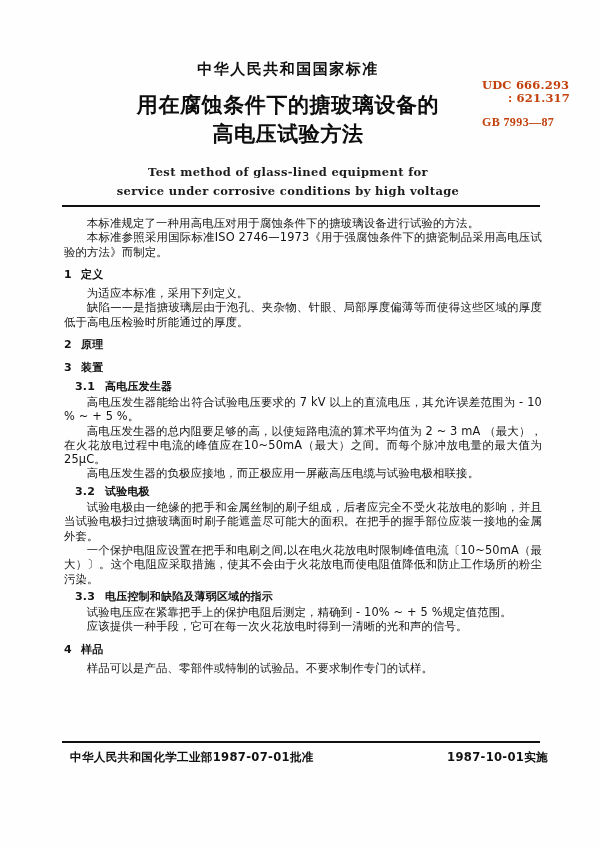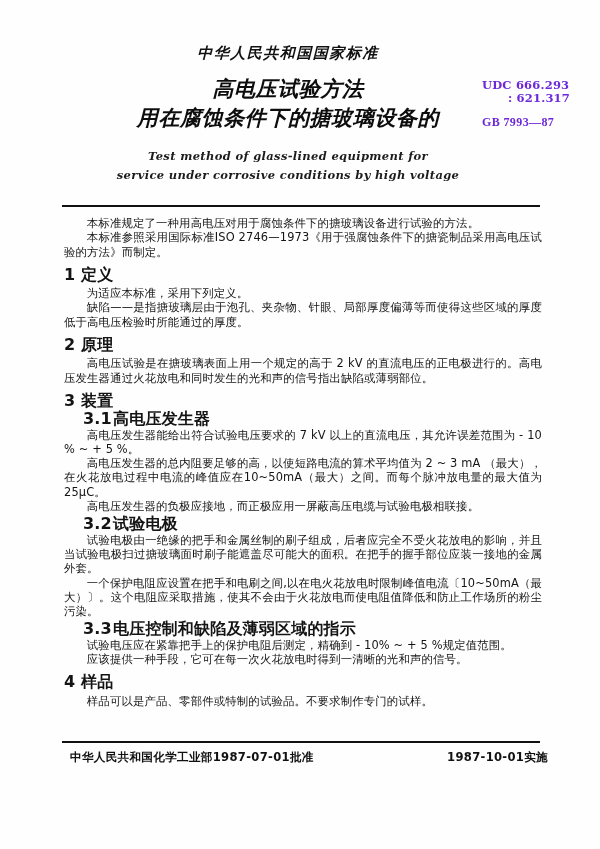--- a/index.html
+++ b/index.html
@@ -22,23 +22,22 @@
     left: 0; top: 0;
     width: 600px;
     height: 849px;
     background: #fefefe;
   }
 
   
   .masthead {
     position: absolute;
     left: 62px;
-    top: 44px;
-    width: 478px;
-    font-style: italic;
+    top: 60px;
+    width: 478px;
   }
   .nat-header {
     text-align: center;
     font-size: 15px;
     font-weight: bold;
     letter-spacing: 1.5px;
     color: #111;
     width: 380px;
     margin: 0 auto 0 36px;
   }
@@ -67,21 +66,21 @@
   }
 
   
   .codes {
     position: absolute;
     right: 30px;
     top: 78px;
     text-align: left;
     font-family: "DejaVu Serif", "Liberation Serif", serif;
     font-weight: bold;
-    color: #6d28d9;
+    color: #c2410c;
   }
   .udc-line1 {
     font-size: 11.5px;
     letter-spacing: 0.2px;
     white-space: nowrap;
   }
   .udc-line2 {
     font-size: 11.5px;
     letter-spacing: 0.2px;
     margin-left: 26px;
@@ -120,36 +119,35 @@
     letter-spacing: 0.15px;
   }
   .para {
     text-indent: 2em;
     margin: 0;
     text-align: justify;
   }
 
   .sec-head {
     margin: 9px 0 4px 0;
-    font-size: 16px;
+    font-size: 11px;
     font-weight: bold;
     letter-spacing: 0.2px;
   }
   .sec-head .num {
     display: inline-block;
     min-width: 17px;
   }
   .sec-head.sub {
     margin: 4px 0 1px 0;
     padding-left: 11px;
     font-weight: bold;
   }
   .sec-head.sub .num {
     min-width: 30px;
-    margin-left: 8px;
   }
   .block { margin-top: 3px; }
   .tight { margin-top: 0; }
 
   
   .footer {
     position: absolute;
     left: 70px;
     top: 750px;
     width: 478px;
@@ -164,22 +162,22 @@
 </style>
 </head>
 <body>
 
 <div class="page">
 
   <div class="masthead">
     <div class="nat-header">中华人民共和国国家标准</div>
 
     <div class="title-cn">
+      <div>用在腐蚀条件下的搪玻璃设备的</div>
       <div>高电压试验方法</div>
-      <div>用在腐蚀条件下的搪玻璃设备的</div>
     </div>
 
     <div class="title-en">
       <div>Test method of glass-lined equipment for</div>
       <div>service under corrosive conditions by high voltage</div>
     </div>
   </div>
 
   <div class="codes">
     <div class="udc-line1">UDC 666.293</div>
@@ -196,21 +194,20 @@
 
     <div class="sec-head">
       <span class="num">1</span><span>定义</span>
     </div>
     <p class="para block">为适应本标准，采用下列定义。</p>
     <p class="para">缺陷——是指搪玻璃层由于泡孔、夹杂物、针眼、局部厚度偏薄等而使得这些区域的厚度低于高电压检验时所能通过的厚度。</p>
 
     <div class="sec-head">
       <span class="num">2</span><span>原理</span>
     </div>
-    <p class="para block">高电压试验是在搪玻璃表面上用一个规定的高于 2 kV 的直流电压的正电极进行的。高电压发生器通过火花放电和同时发生的光和声的信号指出缺陷或薄弱部位。</p>
 
     <div class="sec-head">
       <span class="num">3</span><span>装置</span>
     </div>
 
     <div class="sec-head sub">
       <span class="num">3.1</span><span>高电压发生器</span>
     </div>
     <p class="para tight">高电压发生器能给出符合试验电压要求的 7 kV 以上的直流电压，其允许误差范围为 - 10 % ~ + 5 %。</p>
     <p class="para">高电压发生器的总内阻要足够的高，以使短路电流的算术平均值为 2 ~ 3 mA （最大），在火花放电过程中电流的峰值应在10~50mA（最大）之间。而每个脉冲放电量的最大值为25μC。</p>

